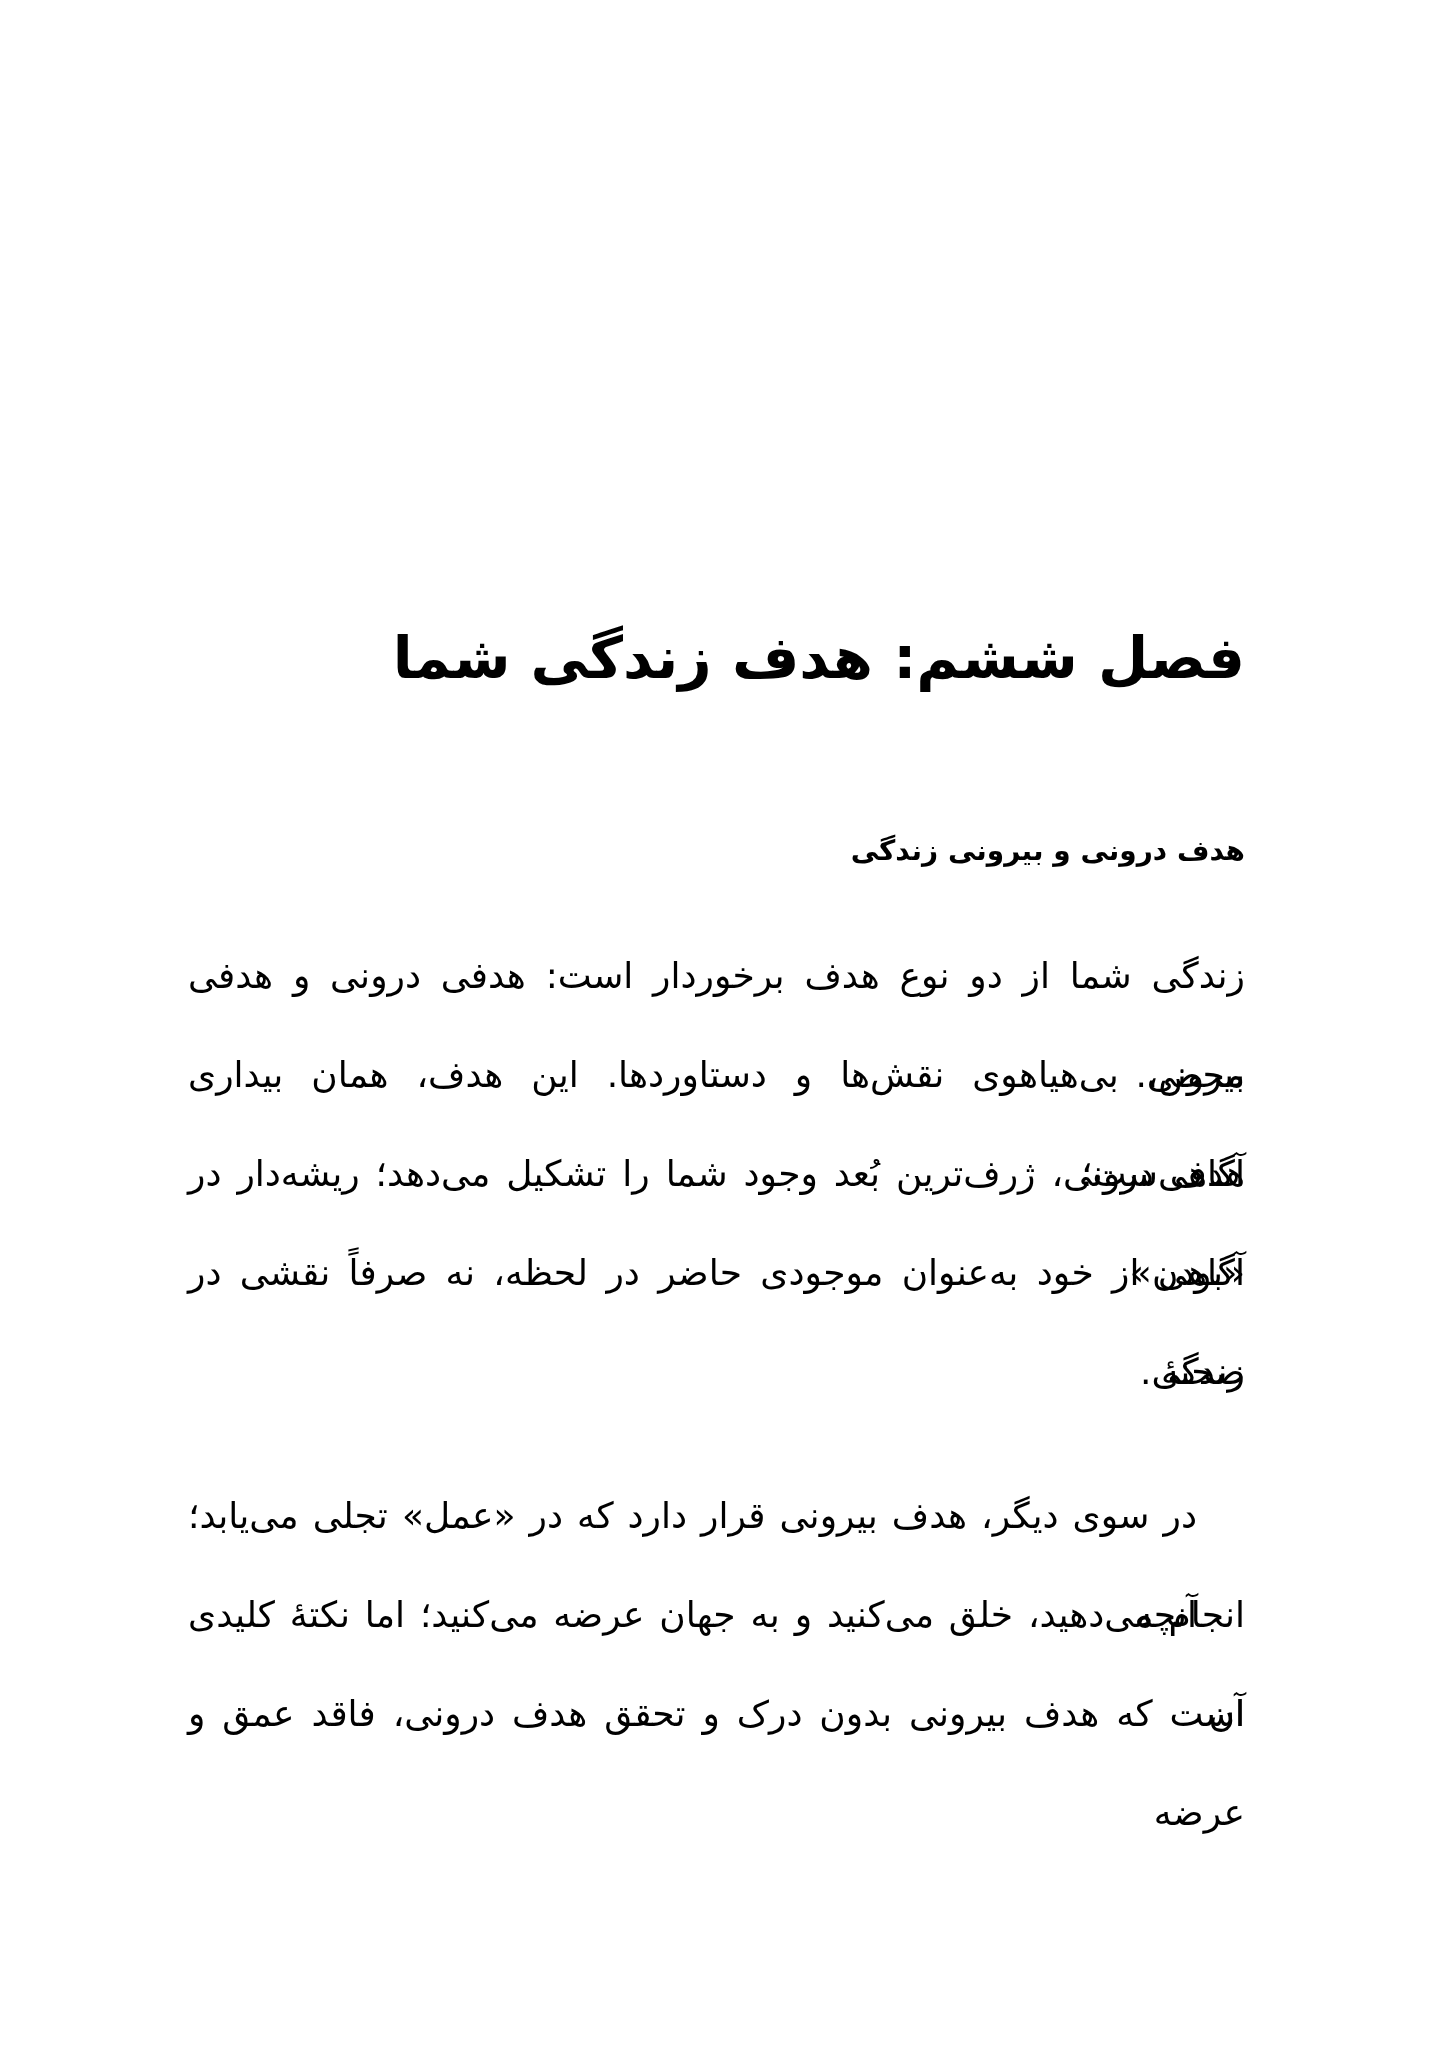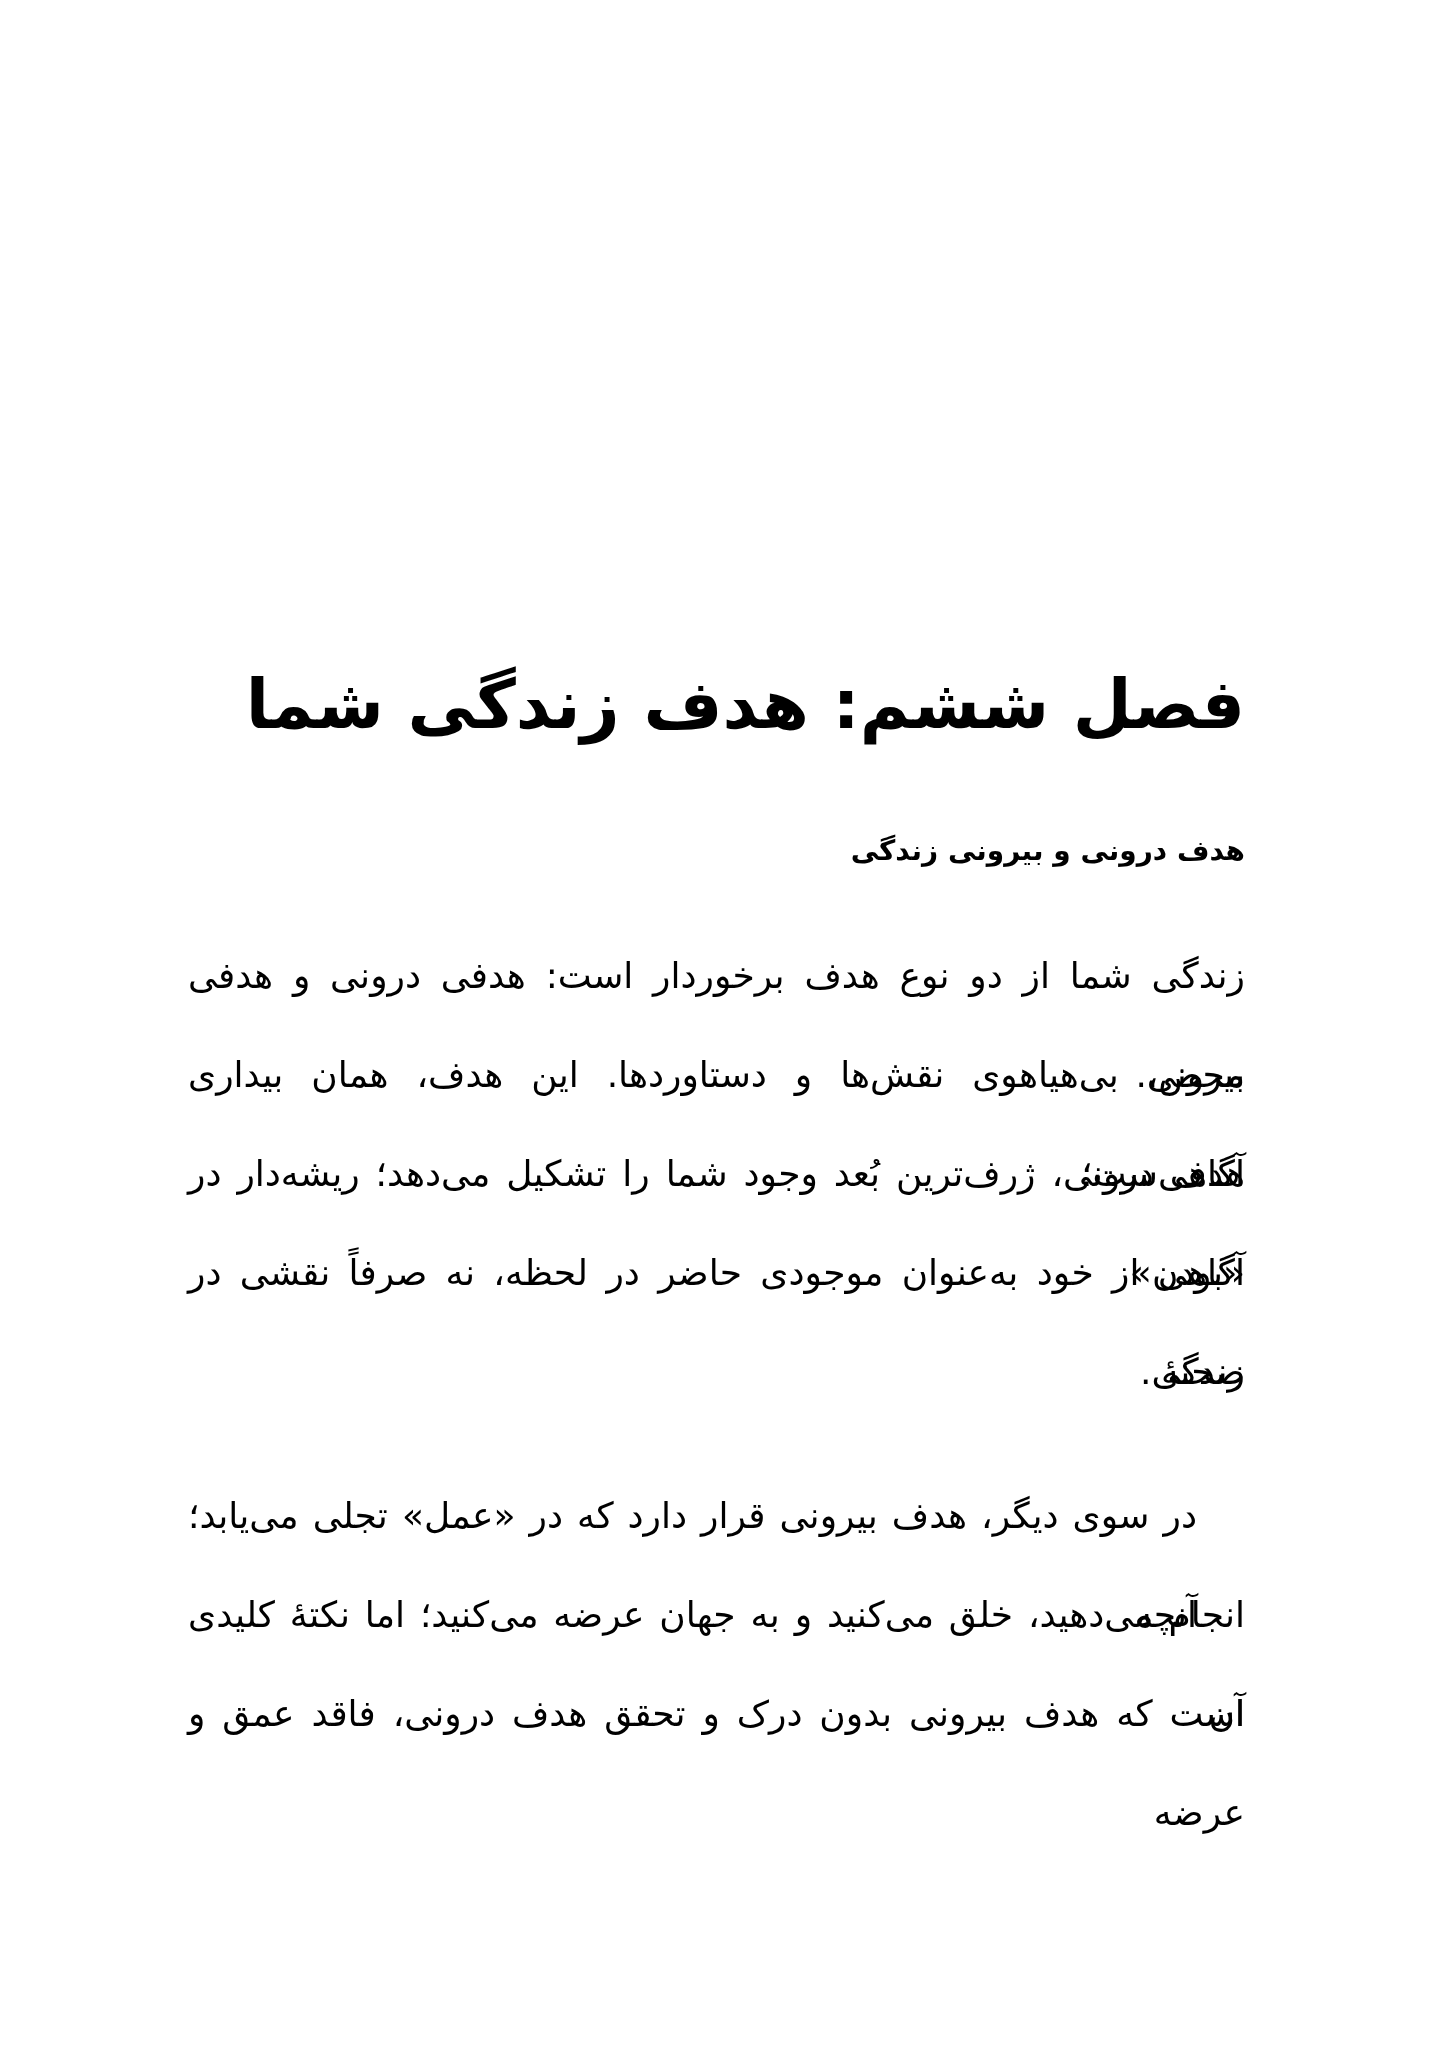--- a/index.html
+++ b/index.html
@@ -20,24 +20,24 @@
   }
   .content {
     position: absolute;
     left: 188px;
     top: 0;
     width: 1057px;
     height: 2048px;
   }
   .chapter-title {
     position: absolute;
-    top: 601px;
+    top: 562px;
     right: 0;
     width: 100%;
-    font-size: 68px;
+    font-size: 58px;
     font-weight: bold;
     line-height: 115px;
     text-align: right;
     white-space: nowrap;
   }
   .section-heading {
     position: absolute;
     top: 795px;
     right: 0;
     width: 100%;

